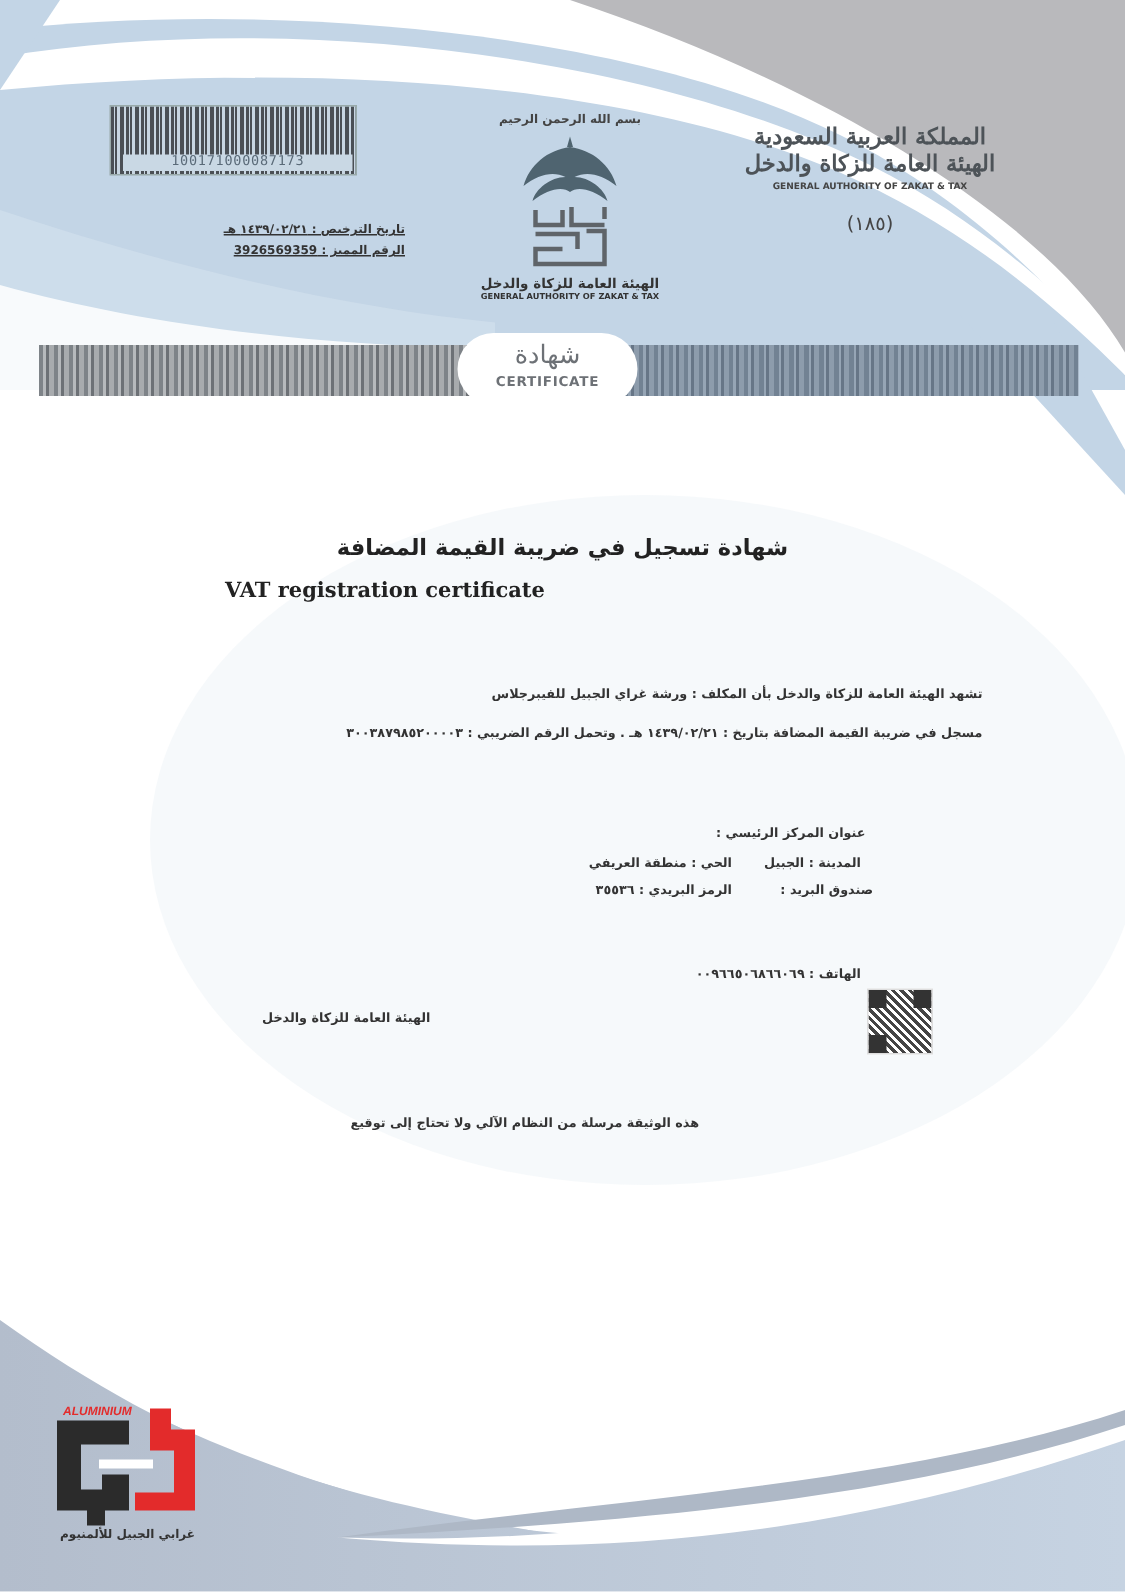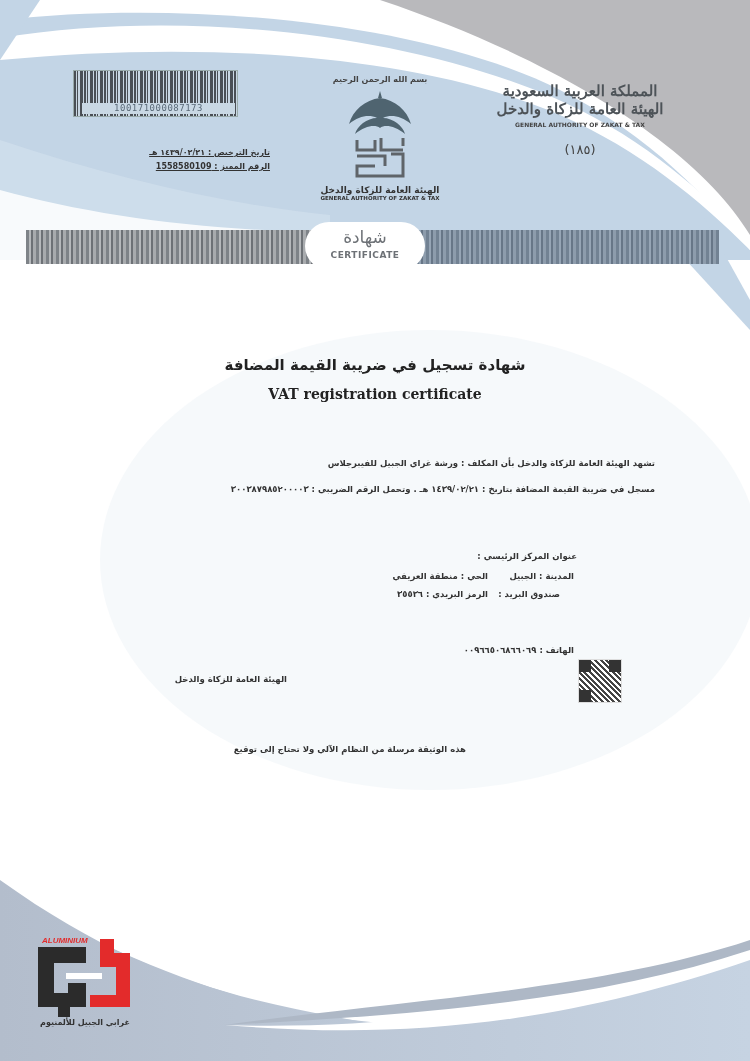--- a/index.html
+++ b/index.html
@@ -16,21 +16,21 @@
     .right-logo { left:495px; top:82px; width:170px; text-align:center; }
     .ksa-ar { font-family:"DejaVu Serif", serif; direction:rtl; font-size:15px; font-weight:bold; color:#4d5358; line-height:18px; }
     .ksa-en { font-size:6px; font-weight:bold; color:#444; margin-top:3px; }
     .ksa-num { font-size:13px; color:#444; margin-top:14px; }
     .banner { left:26px; top:230px; width:693px; height:34px; background:repeating-linear-gradient(90deg,#7e8388 0 3px,#b6b9bc 3px 5px,#6d7176 5px 7px,#a8abae 7px 10px); }
     .banner-right { position:absolute; right:0; top:0; width:45%; height:100%; background:rgba(92,130,170,0.35); }
     .banner-center { left:305px; top:222px; width:120px; height:48px; background:#fff; border-radius:24px; text-align:center; }
     .banner-ar { font-size:17px; font-weight:normal; color:#6d7176; direction:rtl; line-height:26px; padding-top:2px; }
     .banner-en { font-size:9px; font-weight:bold; color:#6d7176; letter-spacing:0.5px; }
     .title-ar { left:150px; top:356px; width:450px; text-align:center; direction:rtl; font-size:15px; font-weight:bold; color:#222; }
-    .title-en { left:150px; top:386px; width:450px; text-align:center; font-family:"DejaVu Serif", serif; font-size:14px; font-weight:bold; color:#222; }
+    .title-en { left:150px; top:386px; width:450px; text-align:left; font-family:"DejaVu Serif", serif; font-size:14px; font-weight:bold; color:#222; }
     .body-line { direction:rtl; text-align:right; font-size:8.5px; font-weight:bold; color:#333; white-space:nowrap; }
     .qr { left:578px; top:659px; width:42px; height:42px; background:
       linear-gradient(#333,#333) 0 0/12px 12px no-repeat,
       linear-gradient(#333,#333) 30px 0/12px 12px no-repeat,
       linear-gradient(#333,#333) 0 30px/12px 12px no-repeat,
       repeating-linear-gradient(45deg,#444 0 2px,#fff 2px 4px),
       #fff; border:1px solid #ddd; }
     .gb-logo { left:28px; top:935px; width:120px; height:105px; }
     .gb-tag { left:30px; top:1018px; width:110px; text-align:center; direction:rtl; font-size:8px; color:#333; font-weight:bold; }
   </style>
@@ -65,21 +65,21 @@
   <path d="M225,1025 C380,1030 560,1010 750,945 L750,960 C560,1025 400,1040 225,1025 Z" fill="#ffffff"></path>
   <path d="M225,1025 C400,1000 600,990 750,940 L750,950 C600,1000 420,1015 225,1025 Z" fill="#aeb8c6"></path>
   <path d="M0,0 L40,0 L0,60 Z" fill="#c3d5e6"></path>
 </svg>
 
 <div class="abs barcode">
   <div class="barcode-num">100171000087173</div>
 </div>
 <div class="abs hdr-meta">
   <div>تاريخ الترخيص : ١٤٣٩/٠٢/٢١ هـ</div>
-  <div>الرقم المميز : 1558580109</div>
+  <div>الرقم المميز : 3926569359</div>
 </div>
 
 <div class="abs center-logo">
   <div class="bismillah">بسم الله الرحمن الرحيم</div>
   <svg width="70" height="95" viewBox="0 0 70 95" style="display:block;margin:4px auto 0;">
     <path d="M35,10 C20,12 8,22 4,36 C14,28 24,26 32,30 C22,30 12,38 10,46 C20,38 30,36 35,40 C40,36 50,38 60,46 C58,38 48,30 38,30 C46,26 56,28 66,36 C62,22 50,12 35,10 Z" fill="#4f6470"></path>
     <path d="M35,3 L37,10 L33,10 Z" fill="#4f6470"></path>
     <g fill="none" stroke="#5f6469" stroke-width="3">
       <path d="M12,52 L12,62 L30,62 L30,52"></path>
       <path d="M36,50 L36,62 L58,62"></path>
@@ -109,21 +109,21 @@
 
 <div class="abs title-ar">شهادة تسجيل في ضريبة القيمة المضافة</div>
 <div class="abs title-en">VAT registration certificate</div>
 
 <div class="abs body-line" style="right:95px; top:458px;">تشهد الهيئة العامة للزكاة والدخل بأن المكلف : ورشة غراي الجبيل للفيبرجلاس</div>
 <div class="abs body-line" style="right:95px; top:484px;">مسجل في ضريبة القيمة المضافة بتاريخ : ١٤٣٩/٠٢/٢١ هـ . وتحمل الرقم الضريبي : ٣٠٠٣٨٧٩٨٥٢٠٠٠٠٣</div>
 
 <div class="abs body-line" style="right:173px; top:551px;">عنوان المركز الرئيسي :</div>
 <div class="abs body-line" style="right:176px; top:571px;">المدينة : الجبيل</div>
 <div class="abs body-line" style="right:262px; top:571px;">الحي : منطقة العريفي</div>
-<div class="abs body-line" style="right:190px; top:589px;margin-left:41px;">صندوق البريد :</div>
+<div class="abs body-line" style="right:168px; top:589px;margin-left:41px;">صندوق البريد :</div>
 <div class="abs body-line" style="right:262px; top:589px;">الرمز البريدي : ٣٥٥٣٦</div>
 <div class="abs body-line" style="right:176px; top:607px;margin-top:38px;">الهاتف : ٠٠٩٦٦٥٠٦٨٦٦٠٦٩</div>
 
 <div class="abs qr"></div>
 <div class="abs body-line" style="right:463px; top:674px;">الهيئة العامة للزكاة والدخل</div>
 <div class="abs body-line" style="right:284px; top:744px;">هذه الوثيقة مرسلة من النظام الآلي ولا تحتاج إلى توقيع</div>
 
 <svg class="abs gb-logo" viewBox="0 0 120 105">
   <text x="14" y="8" font-family="Liberation Sans, sans-serif" font-size="8" font-style="italic" font-weight="bold" fill="#e32b2b">ALUMINIUM</text>
   <path d="M10,12 L58,12 L58,28 L26,28 L26,58 L40,58 L40,48 L58,48 L58,72 L42,72 L42,82 L30,82 L30,72 L10,72 Z" fill="#2b2b2b"></path>

